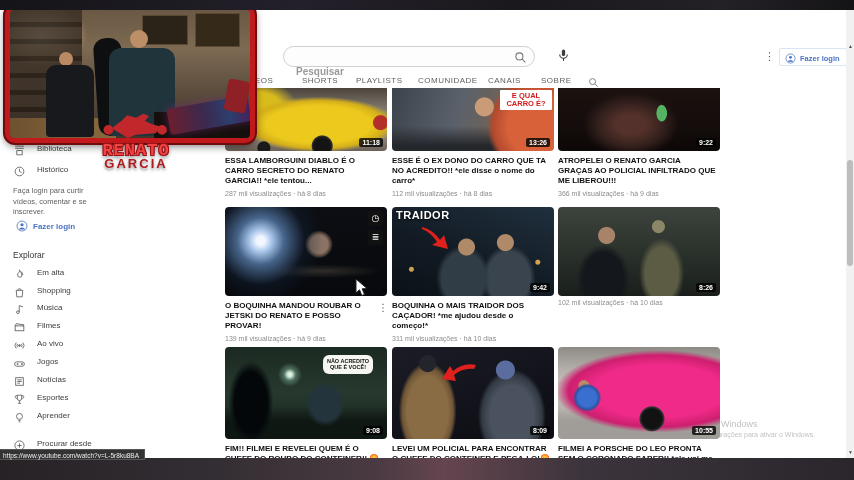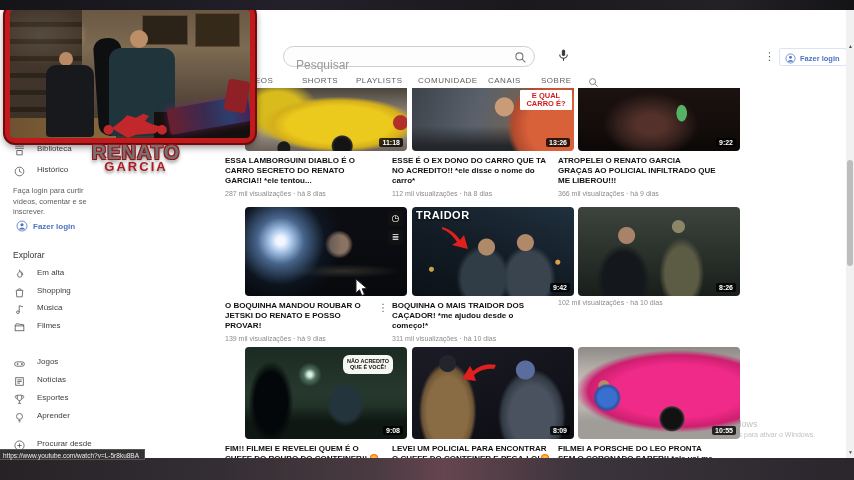--- a/index.html
+++ b/index.html
@@ -10,22 +10,22 @@
 
   
   .top-bar { left:0; top:0; width:854px; height:10px; z-index:58;
     background:linear-gradient(90deg,#151418,#23202a 35%,#1b181d 60%,#242126 85%,#141316); }
   .bottom-bar { left:0; top:458px; width:854px; height:22px; z-index:55;
     background:linear-gradient(90deg,#262226 0%,#332e33 25%,#4a3a42 44%,#65454f 52%,#3c343c 68%,#2a262c 100%); }
 
   
   .search-box { left:283px; top:46px; width:252px; height:21px; border:1px solid #cfcfcf;
     border-radius:11px; background:#fdfdfd; z-index:5; }
-  .search-box input { position:absolute; left:12px; top:11px; width:200px; height:14px; border:none;
-    outline:none; font-size:12px; color:#333; background:transparent; font-family:"Liberation Sans",sans-serif; }
+  .search-box input { position:absolute; left:12px; top:17px; width:200px; height:14px; border:none;
+    outline:none; font-size:10px; color:#333; background:transparent; font-family:"Liberation Sans",sans-serif;font-weight:bold; }
   .search-box input::placeholder { color:#9a9a9a; }
   .search-mag { position:absolute; right:7px; top:3px; }
   .mic { left:557px; top:48px; z-index:5; }
   .kebab-top { left:764px; top:50px; font-size:11px; color:#555; z-index:5; letter-spacing:0; line-height:13px;}
   .login-btn { left:779px; top:48px; height:18px; padding:2px 6px 0 5px; border:1px solid #dbe4f4;
     border-radius:2px; color:#4a73c4; font-size:7.5px; font-weight:bold; z-index:5; display:flex; gap:4px; align-items:center; background:#fff;}
 
   
   .tab { top:76px; font-size:8px; color:#5f5f5f; letter-spacing:.5px; z-index:4; }
   .tab-search { left:588px; top:74px; z-index:4; }
@@ -34,21 +34,21 @@
   .side-item { left:0; width:220px; height:16px; z-index:3; }
   .side-item .sic { position:absolute; left:13px; top:1px; }
   .side-item .slabel { position:absolute; left:37px; top:2px; font-size:8px; color:#3c3c3c; }
   .side-prompt { left:13px; top:186px; width:86px; font-size:7.5px; color:#5d5d5d; line-height:1.4; z-index:3; }
   .side-login { left:16px; top:220px; display:flex; gap:5px; align-items:center; z-index:3; }
   .side-login .llabel { font-size:8px; font-weight:bold; color:#4a73c4; }
   .side-header { left:13px; top:250px; font-size:8.5px; color:#333; z-index:3; }
 
   
   .card { width:162px; z-index:2; }
-  .thumb { position:relative; width:162px; background:#222; overflow:hidden;margin-left:20px; }
+  .thumb { position:relative; width:162px; background:#222; overflow:hidden; }
   .r1 .thumb { height:63px; border-radius:0 0 4px 4px; }
   .r2 .thumb { height:89px; border-radius:4px; }
   .r3 .thumb { height:92px; border-radius:4px; }
   .dur { position:absolute; right:4px; bottom:4px; background:rgba(0,0,0,.78); color:#fff;
     font-size:7px; font-weight:bold; padding:1px 3px; border-radius:2px; z-index:3;}
   .vtitle { margin-top:5px; font-size:8px; font-weight:bold; color:#101010; line-height:1.28; width:158px; }
   .vmeta { margin-top:3px; font-size:7px; color:#8c8c8c; }
 
   
   .t1 { background:
@@ -148,22 +148,22 @@
   .cbody2 { left:99px; top:38px; width:66px; height:88px; border-radius:12px 12px 4px 4px; background:#20343c; }
   .ckeyb { left:158px; top:92px; width:82px; height:26px; transform:rotate(-10deg); border-radius:3px;
     background:linear-gradient(90deg,#6b1f2e 0%,#3a2a50 45%,#2c3f6e 75%,#47215a 100%);
     box-shadow:0 0 8px rgba(120,40,120,.6); }
   .cdesk { right:0; bottom:0; width:40%; height:20%; background:#15100d; }
   .cfloor { left:0; bottom:0; width:44%; height:16%; background:linear-gradient(90deg,#6e5130,#8a6a3f); }
   .credobj { right:2px; top:70px; width:22px; height:32px; background:#8e2026; border-radius:4px; transform:rotate(10deg); }
 
   
   .logo { left:63px; top:112px; width:146px; text-align:center; z-index:60; }
-  .logo-top { font-size:20px; font-weight:900; color:#737373; letter-spacing:1px; line-height:1;
-    text-shadow:-1px -1px 0 #9c1216, 1px -1px 0 #9c1216, -1px 1px 0 #9c1216, 1px 1px 0 #9c1216, 0 3px 4px rgba(0,0,0,.6); }
+  .logo-top { font-size:17px; font-weight:900; color:#ef4444; letter-spacing:1px; line-height:1;
+    text-shadow:-1px -1px 0 #9c1216, 1px -1px 0 #9c1216, -1px 1px 0 #9c1216, 1px 1px 0 #9c1216, 0 3px 4px rgba(0,0,0,.6);font-family:Liberation Mono, monospace; }
   .logo-bottom { margin-top:-2px; font-size:13px; font-weight:900; color:#b01b1f; letter-spacing:2px; line-height:1;
     text-shadow:0 1px 0 rgba(255,255,255,.25), 0 2px 3px rgba(0,0,0,.5); }
 
   .url-tip { left:0; top:449px; height:11px; background:#333; color:#eee; font-size:6.5px;
     padding:2px 5px 0 3px; z-index:60; border:1px solid #555; border-left:none; }
 
   .cursor { left:355px; top:278px; z-index:70; }
 </style>
 </head>
 <body>
@@ -255,20 +255,27 @@
         </svg></span>
     <span class="slabel">Shopping</span>
   </div>
   <div class="abs side-item" style="top:319px">
     <span class="sic"><svg width="13" height="13" viewBox="0 0 24 24" fill="none" stroke="#5f5f5f" stroke-width="1.6">
           <rect x="4" y="9" width="16" height="9"></rect>
           <path d="M4 9l2-4 14 2-1.5 2.5"></path>
         </svg></span>
     <span class="slabel">Filmes</span>
   </div>
+  <div class="abs side-item" style="top:337px">
+    <span class="sic"><svg width="13" height="13" viewBox="0 0 24 24" fill="none" stroke="#5f5f5f" stroke-width="1.6">
+          <circle cx="12" cy="12" r="1.6" fill="#5f5f5f"></circle>
+          <path d="M8.5 9a4.5 4.5 0 0 0 0 6M15.5 9a4.5 4.5 0 0 1 0 6M6 6.5a8 8 0 0 0 0 11M18 6.5a8 8 0 0 1 0 11"></path>
+        </svg></span>
+    <span class="slabel">Ao vivo</span>
+  </div>
   <div class="abs side-item" style="top:355px">
     <span class="sic"><svg width="13" height="13" viewBox="0 0 24 24" fill="none" stroke="#5f5f5f" stroke-width="1.6">
           <rect x="3" y="9" width="18" height="8" rx="4"></rect>
           <path d="M8.5 11.5v3M7 13h3"></path>
           <circle cx="16.5" cy="13" r="1" fill="#5f5f5f"></circle>
         </svg></span>
     <span class="slabel">Jogos</span>
   </div>
   <div class="abs side-item" style="top:373px">
     <span class="sic"><svg width="13" height="13" viewBox="0 0 24 24" fill="none" stroke="#5f5f5f" stroke-width="1.6">

